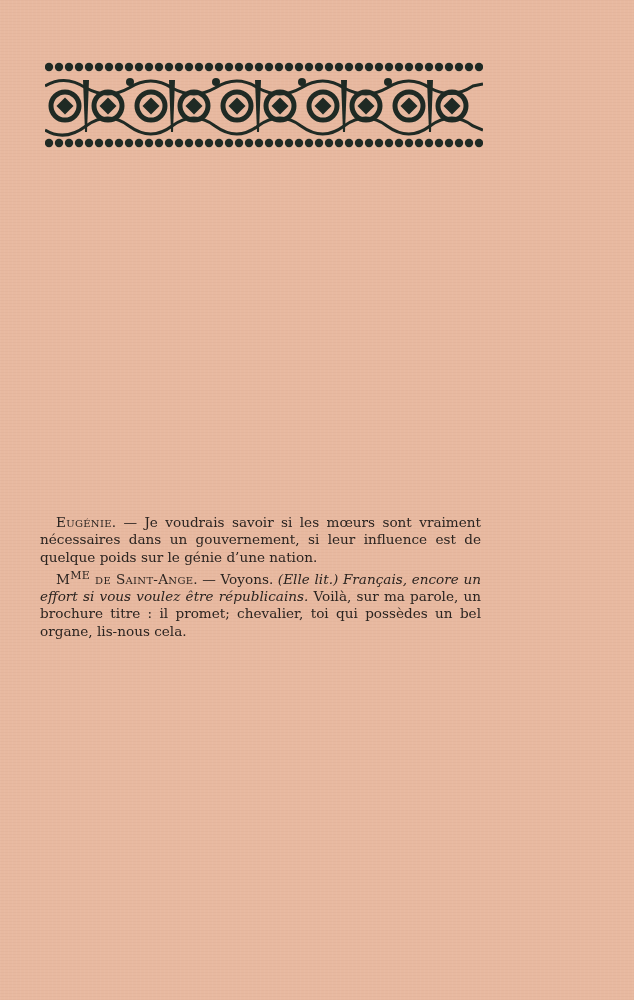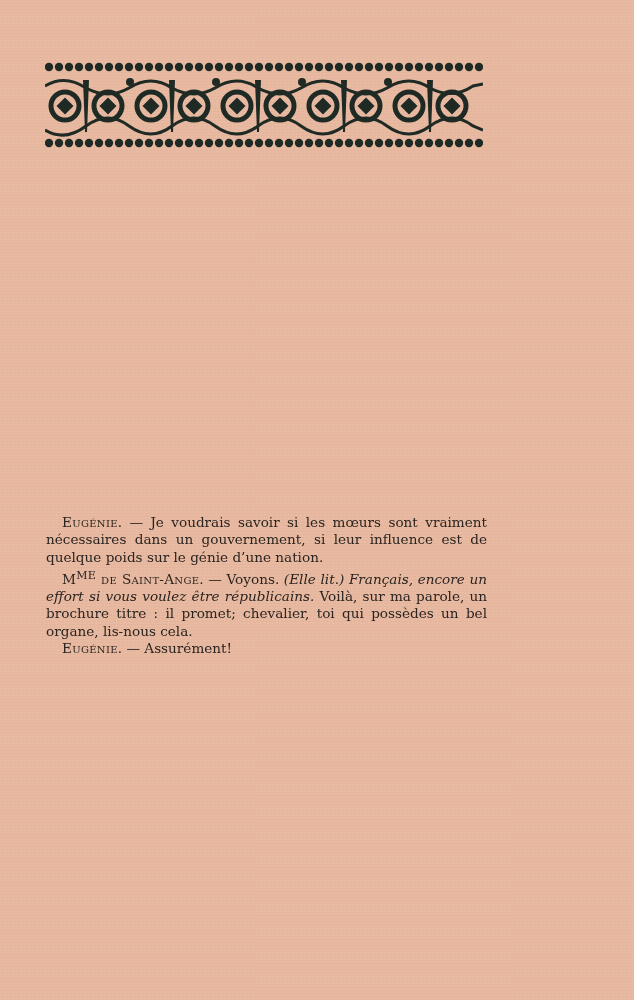--- a/index.html
+++ b/index.html
@@ -10,21 +10,21 @@
       repeating-linear-gradient(0deg, rgba(120,70,50,0.035) 0px, rgba(120,70,50,0.035) 1px, transparent 1px, transparent 3px),
       repeating-linear-gradient(90deg, rgba(255,255,255,0.03) 0px, rgba(255,255,255,0.03) 1px, transparent 1px, transparent 4px);
     position: relative;
     font-family: "DejaVu Serif", serif;
     color: #2b2420;
   }
   .ornament {
     position: absolute; left: 45px; top: 60px; width: 438px; height: 90px;
   }
   .text-block {
-    position: absolute; left: 46px; top: 514px; width: 441px;
+    position: absolute; left: 40px; top: 514px; width: 441px;
     font-size: 13.6px; line-height: 17.3px;
     text-align: justify;
     font-family: "DejaVu Serif", serif;
   }
   .para { margin: 0; text-indent: 16px; }
   .speaker { font-variant: small-caps; letter-spacing: 0.3px; }
   .sup { font-size: 15px; vertical-align: 5px; }
   .it { font-style: italic; }
 </style>
 </head>
@@ -170,15 +170,14 @@
   </g>
 </svg>
 
 <div class="text-block">
   <p class="para"><span class="speaker">Eugénie</span><span>. — </span><span>Je voudrais savoir si les mœurs sont vraiment nécessaires dans un gouvernement, si leur influence est de quelque poids sur le génie d’une nation.</span></p>
 
 
   <p class="para"><span class="speaker"><span>M</span><span class="sup">me</span><span> de Saint-Ange</span></span><span>. — </span><span>Voyons. </span><span class="it">(Elle lit.) Français, encore un effort si vous voulez être républicains.</span><span> Voilà, sur ma parole, un brochure titre : il promet; chevalier, toi qui possèdes un bel organe, lis-nous cela.</span></p>
 
 
-  <p class="para"><span class="speaker">Eugénie</span><span>. — </span><span>Assurément!</span></p>
 
 </div>
 
 </body></html>

